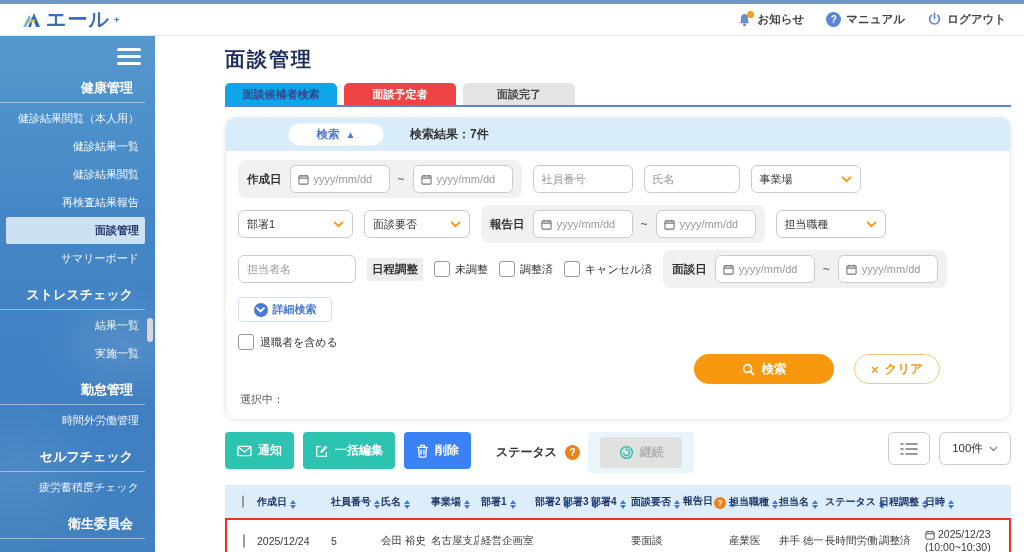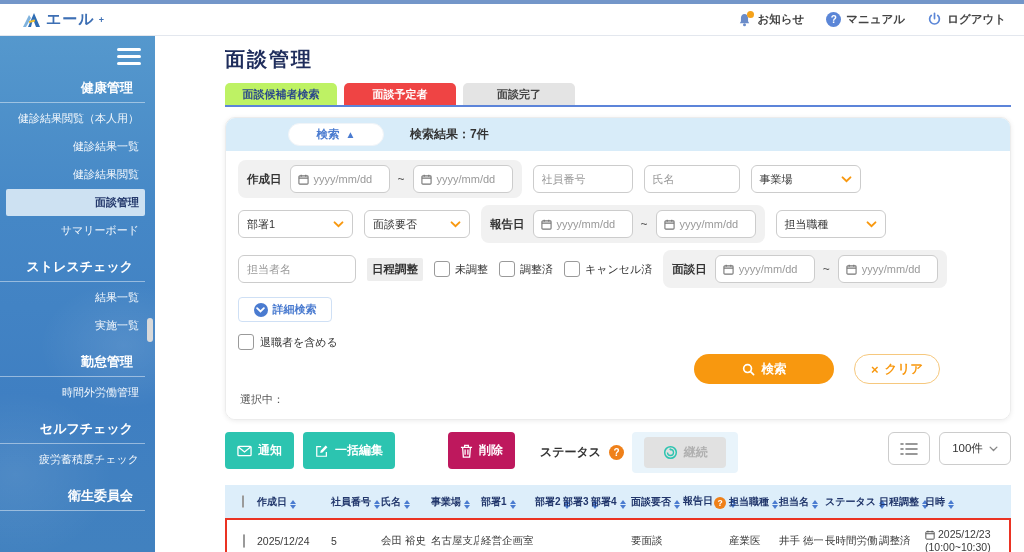--- a/index.html
+++ b/index.html
@@ -2,21 +2,21 @@
 <html><head>
 <meta charset="utf-8">
 <style>
   * { margin:0; padding:0; box-sizing:border-box; }
   html,body { width:1024px; height:552px; overflow:hidden; }
   body { font-family:"Liberation Sans","DejaVu Sans",sans-serif; background:#fff; color:#333; }
 
   .topstrip { height:4px; background:#7396c9; }
   header { height:32px; background:#fff; display:flex; align-items:center; justify-content:space-between; padding:0 18px 0 20px; border-bottom:1px solid #e3e7ee; }
   .logo { display:flex; align-items:center; gap:4px; }
-  .logo-text { color:#3d6fb4; font-size:15px; font-weight:bold; letter-spacing:1px; }
+  .logo-text { color:#3d6fb4; font-size:20px; font-weight:bold; letter-spacing:1px; }
   .logo-plus { color:#3d6fb4; font-size:9px; font-weight:bold; vertical-align:super; }
   .header-right { display:flex; align-items:center; gap:22px; }
   .hbtn { display:flex; align-items:center; gap:5px; font-size:11.5px; font-weight:bold; color:#444; cursor:pointer; }
   .bell-wrap { position:relative; width:15px; height:16px; }
   .bell-dot { position:absolute; top:-1px; right:-2px; width:7px; height:7px; border-radius:50%; background:#f5a21a; }
   .qcircle { width:15px; height:15px; border-radius:50%; background:#5b86d7; color:#fff; font-size:10px; font-weight:bold; display:flex; align-items:center; justify-content:center; }
 
   .frame { display:flex; height:516px; }
 
   
@@ -32,21 +32,21 @@
   .sb-item { color:#f2f7fc; font-size:11px; padding:6px 6px 6px 12px; margin:1px 10px 1px 6px; cursor:pointer; white-space:nowrap; }
   .sb-item.active { background:#cde1f2; color:#24396c; border-radius:2px; font-weight:bold; }
   .sb-scroll { position:absolute; right:2px; top:282px; width:6px; height:24px; border-radius:3px; background:#d9d9d9; }
 
   
   main { flex:1; padding:10px 15px 0 70px; background:#fff; }
   h1.page-title { font-size:20px; font-weight:bold; color:#1f2d5c; letter-spacing:2px; }
 
   .tabs { display:flex; gap:7px; margin-top:10px; border-bottom:2px solid #5c84d9; }
   .tab { width:112px; height:22px; font-size:11px; font-weight:bold; display:flex; align-items:center; justify-content:center; border-radius:5px 5px 0 0; cursor:pointer; }
-  .tab.t0 { background:#bef264; color:#2c4a8a; }
+  .tab.t0 { background:#0ea5e9; color:#2c4a8a; }
   .tab.t1 { background:#ef4444; color:#fff; }
   .tab.t2 { background:#e4e4e4; color:#444; }
 
   .panel { margin-top:10px; border:1px solid #ececec; border-radius:10px; box-shadow:0 1px 5px rgba(0,0,0,.08); overflow:hidden; }
   .panel-head { background:#d8ecf9; height:33px; display:flex; align-items:center; padding-left:62px; gap:26px; }
   .pill-toggle { width:96px; height:23px; border-radius:12px; background:#fff; border:1px solid #f0f4f8; color:#4a7bd0; font-size:11.5px; font-weight:bold; display:flex; align-items:center; justify-content:center; gap:6px; cursor:pointer; }
   .tri-up { font-size:10px; color:#4a7bd0; }
   .result-label { font-size:12px; font-weight:bold; color:#333; }
 
   .panel-body { background:#fff; padding:9px 12px 6px 12px; }
@@ -70,21 +70,21 @@
 
   .btnrow { display:flex; justify-content:flex-end; align-items:center; gap:20px; padding-right:58px; margin-top:4px; }
   .search-btn { width:140px; height:30px; border-radius:15px; background:#f8980f; color:#fff; font-size:12.5px; font-weight:bold; border:none; display:flex; align-items:center; justify-content:center; gap:7px; cursor:pointer; }
   .clear-btn { width:86px; height:30px; border-radius:15px; background:#fff; border:1px solid #f6c87e; color:#f8980f; font-size:12.5px; font-weight:bold; display:flex; align-items:center; justify-content:center; gap:6px; cursor:pointer; }
   .clear-x { font-size:13px; font-weight:bold; }
   .selected-label { font-size:11px; color:#555; margin:8px 0 6px 2px; }
 
   .actions { display:flex; align-items:flex-start; margin-top:12px; gap:9px; }
   .act-btn { height:37px; border:none; border-radius:4px; color:#fff; font-size:12px; font-weight:bold; display:flex; align-items:center; justify-content:center; gap:6px; padding:0 12px; cursor:pointer; }
   .teal { background:#2cc4b0; }
-  .gray { background:#be185d;margin-left:44px; }
+  .gray { background:#3b82f6; }
   .status-wrap { display:flex; align-items:center; gap:8px; margin-left:16px; }
   .status-label { font-size:12px; font-weight:bold; color:#333; }
   .ocircle { width:15px; height:15px; border-radius:50%; background:#ef8019; color:#fff; font-size:10px; font-weight:bold; display:flex; align-items:center; justify-content:center; }
   .status-panel { background:#e9f4fb; border-radius:4px; display:flex; gap:16px; padding:5px 12px; }
   .st-btn { width:82px; height:31px; background:#e1e1e1; border:none; border-radius:4px; color:#b0b0b0; font-size:12px; font-weight:bold; display:flex; align-items:center; justify-content:center; gap:6px; cursor:default; }
   .spacer { flex:1; }
   .icon-btn { width:42px; height:33px; background:#fff; border:1px solid #ccc; border-radius:6px; display:flex; align-items:center; justify-content:center; cursor:pointer; }
   .pp-btn { width:72px; height:33px; background:#fff; border:1px solid #ccc; border-radius:6px; display:flex; align-items:center; justify-content:center; gap:6px; font-size:11.5px; color:#333; cursor:pointer; }
 
   table.grid { margin-top:12px; border-collapse:separate; border-spacing:0; table-layout:fixed; width:786px; }
@@ -152,20 +152,21 @@
           <i></i>
           <i></i>
           <i></i>
         </div>
 
       <div class="sb-section">
         <div class="sb-title">健康管理</div>
         <div class="sb-item">健診結果閲覧（本人用）</div>
         <div class="sb-item">健診結果一覧</div>
         <div class="sb-item">健診結果閲覧</div>
+        <div class="sb-item">再検査結果報告</div>
         <div class="sb-item active">面談管理</div>
         <div class="sb-item">サマリーボード</div>
       </div>
 
       <div class="sb-section">
         <div class="sb-title">ストレスチェック</div>
         <div class="sb-item">結果一覧</div>
         <div class="sb-item">実施一覧</div>
       </div>
 

